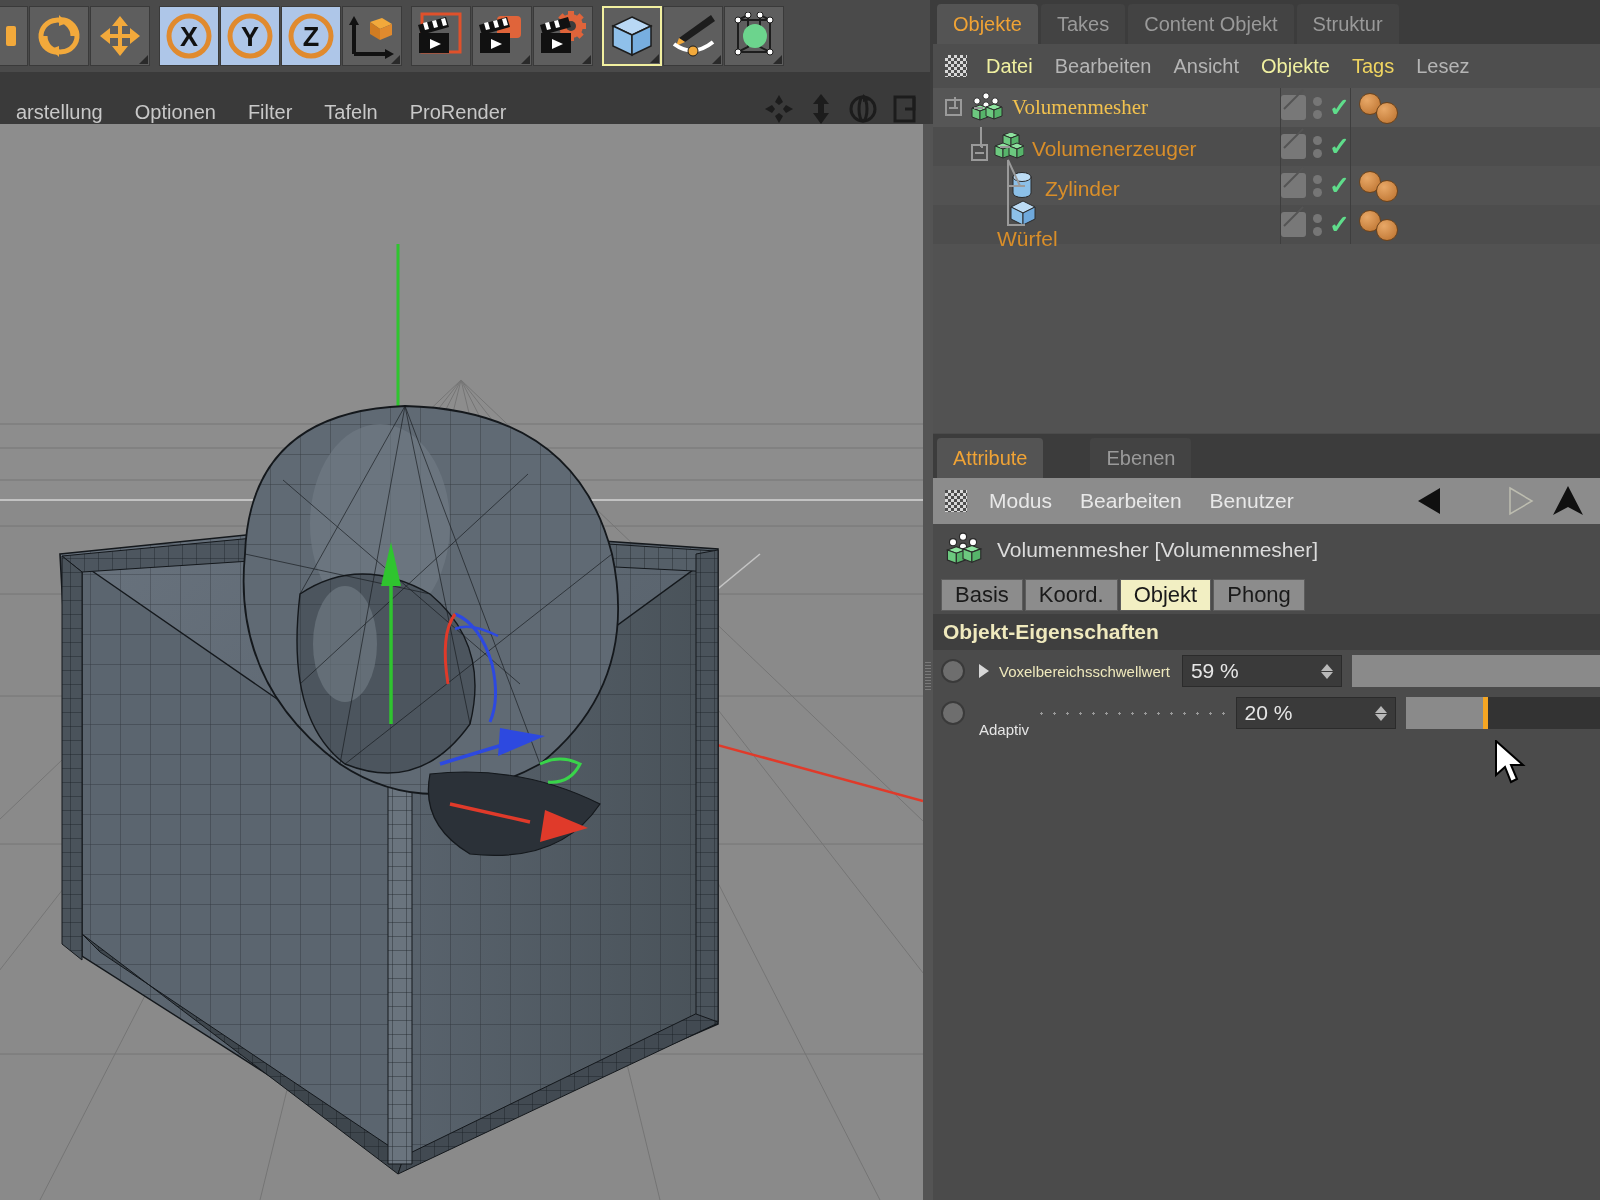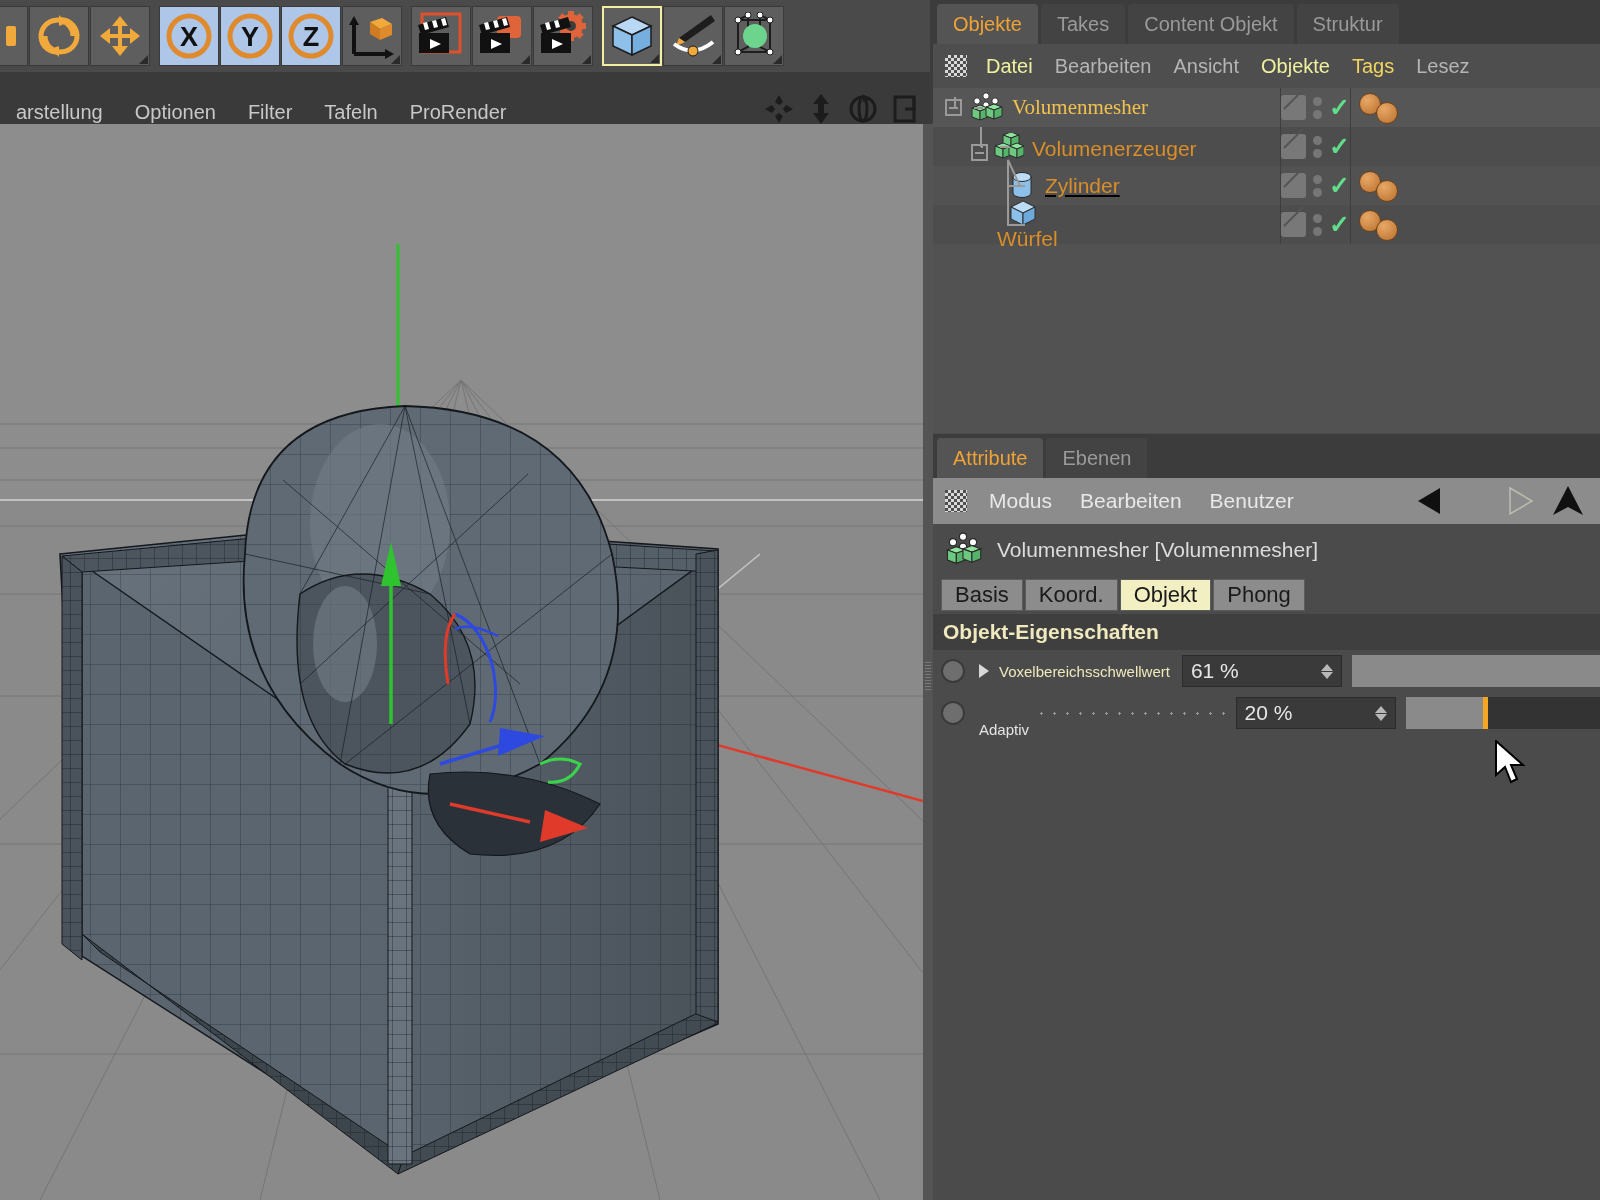--- a/index.html
+++ b/index.html
@@ -82,21 +82,21 @@
   .dot{ width:9px;height:9px;border-radius:50%;background:#767676; }
   .sqicon{ width:25px;height:25px;background:#787878;border-radius:3px; position:relative; }
   .sqicon::after{ content:""; position:absolute; left:3px; top:50%; width:27px;height:2px;
     background:#545454; transform:rotate(-45deg); transform-origin:left center; }
   .ball{ width:22px;height:22px;border-radius:50%;
     background:radial-gradient(circle at 35% 30%,#e8a867,#b96f2c);
     border:1px solid #6d431a; }
 
   
   .attrwrap{ position:absolute; left:0; top:434px; right:0; bottom:0; background:#4b4b4b; }
-  .attabs{ display:flex; align-items:flex-end; height:44px; background:#3c3c3c; padding-left:4px; }
+  .attabs{ display:flex; align-items:flex-end; height:44px; background:#3c3c3c; padding-left:4px;gap:44px; }
   .atmenu{ height:46px; background:#8c8c8c; display:flex; align-items:center; padding-left:8px; }
   .atmenu .mi{ font-size:21px; color:#e8e8e8; padding:0 14px; }
   .atmenu .spacer{ flex:1; }
   .athead{ height:52px; background:#4b4b4b; display:flex; align-items:center; padding-left:10px; gap:14px; }
   .athead .t{ color:#dcdcdc; font-size:21px; }
   .attabrow{ height:38px; display:flex; align-items:center; padding-left:8px; gap:2px; }
   .atb{ height:32px; padding:0 13px; display:flex; align-items:center;
     background:#8c8c8c; color:#1a1a1a; font-size:22px; border:1px solid #5c5c5c; }
   .atb.on{ background:#f2efc3; }
   .secthead{ height:36px; background:#3f3f3f; display:flex; align-items:center;
@@ -504,21 +504,21 @@
               <span class="dot"></span>
                 <span class="dot"></span>
             </span>
             <span class="chk">✓</span>
           </div>
           <div class="col-tags"></div>
         </div>
       </div>
 
       <div class="om-row">
-        <div style="width:285px;display:flex;align-items:center;padding-left:64px;position:relative;text-decoration:underline;">
+        <div style="width:285px;display:flex;align-items:flex-end;padding-left:64px;position:relative;">
           <svg width="26" height="30" viewBox="0 0 26 30" style="margin:0 10px 0 12px">
             <ellipse cx="13" cy="6" rx="9" ry="4.5" fill="#bcdcf5" stroke="#2a2a2a" stroke-width="1"></ellipse>
             <path d="M4 6 L4 22 A9 4.5 0 0 0 22 22 L22 6" fill="#8cc0e8" stroke="#2a2a2a" stroke-width="1"></path>
             <ellipse cx="13" cy="6" rx="9" ry="4.5" fill="#bcdcf5" stroke="#2a2a2a" stroke-width="1"></ellipse>
           </svg>
           <span class="om-name norm">Zylinder</span>
         </div>
         <div class="om-cols">
           <div class="col-vis">
             <span class="sqicon"></span>
@@ -637,21 +637,21 @@
       <div class="secthead">
         <span>Objekt-Eigenschaften</span>
       </div>
 
       <div class="prow">
         <span class="radio"></span>
         <span class="tri"></span>
         <span class="plabel bright">Voxelbereichsschwellwert</span>
         <span style="width:12px"></span>
         <span class="numfield">
-          <span class="v">61 %</span>
+          <span class="v">59 %</span>
           <span class="spin">
             <span class="up"></span>
               <span class="dn"></span>
           </span>
         </span>
         <span class="slider">
           <span class="fill" style="width:100%"></span>
         </span>
       </div>
 

